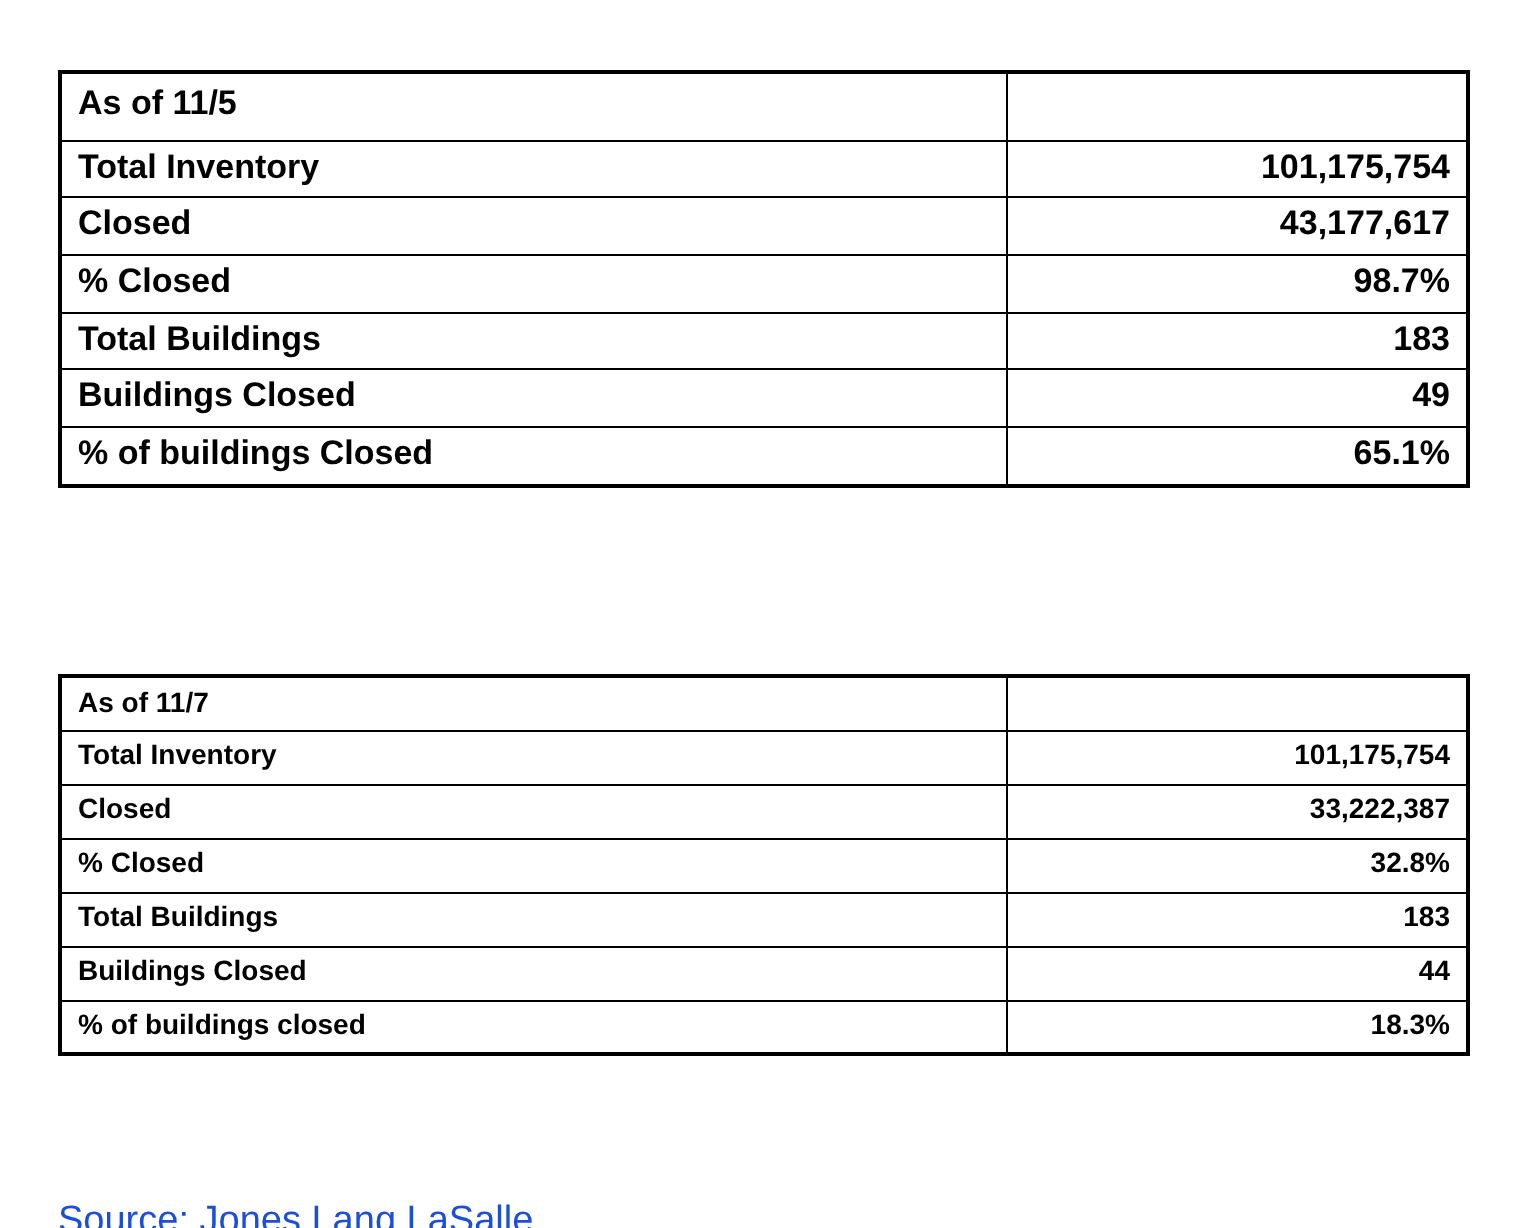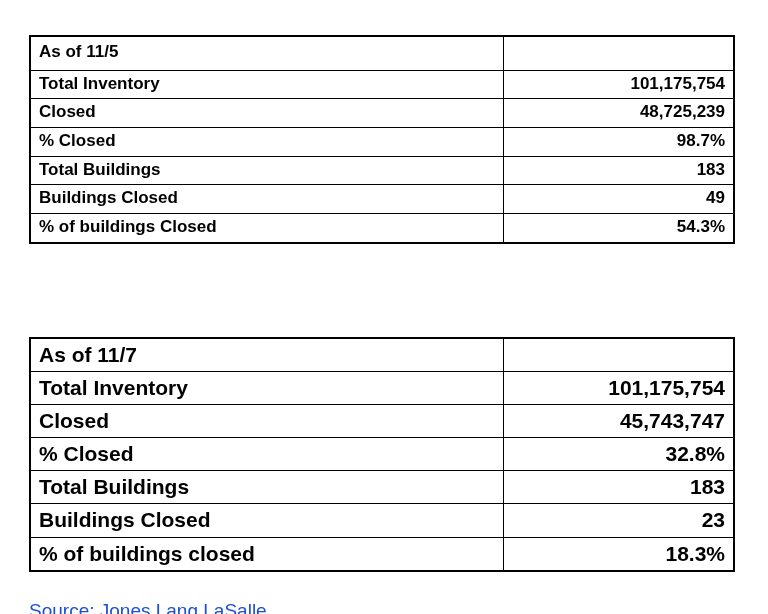--- a/index.html
+++ b/index.html
@@ -24,21 +24,21 @@
   }
   table.stat-table {
     border-collapse: collapse;
     table-layout: fixed;
     position: absolute;
     border: 2px solid #000000;
   }
   table.stat-table td {
     border: 1px solid #000000;
     font-weight: bold;
-    font-size: 21px;
+    font-size: 14px;
     padding: 4px 8px 5px 8px;
     height: 27px;
     box-sizing: border-box;
     line-height: 1.1;
     white-space: nowrap;
     overflow: hidden;
   }
   td.label-cell {
     text-align: left;
     width: 444px;
@@ -89,66 +89,66 @@
       <tr class="header-row">
         <td class="label-cell">As of 11/5</td>
         <td class="value-cell"></td>
       </tr>
       <tr>
         <td class="label-cell">Total Inventory</td>
         <td class="value-cell">101,175,754</td>
       </tr>
       <tr>
         <td class="label-cell">Closed</td>
-        <td class="value-cell">48,725,239</td>
+        <td class="value-cell">43,177,617</td>
       </tr>
       <tr>
         <td class="label-cell">% Closed</td>
         <td class="value-cell">98.7%</td>
       </tr>
       <tr>
         <td class="label-cell">Total Buildings</td>
         <td class="value-cell">183</td>
       </tr>
       <tr>
         <td class="label-cell">Buildings Closed</td>
         <td class="value-cell">49</td>
       </tr>
       <tr>
         <td class="label-cell">% of buildings Closed</td>
-        <td class="value-cell">54.3%</td>
+        <td class="value-cell">65.1%</td>
       </tr>
     </tbody>
   </table>
 
   <table class="stat-table" id="table-2">
     <tbody>
       <tr>
         <td class="label-cell">As of 11/7</td>
         <td class="value-cell"></td>
       </tr>
       <tr>
         <td class="label-cell">Total Inventory</td>
         <td class="value-cell">101,175,754</td>
       </tr>
       <tr>
         <td class="label-cell">Closed</td>
-        <td class="value-cell">45,743,747</td>
+        <td class="value-cell">33,222,387</td>
       </tr>
       <tr>
         <td class="label-cell">% Closed</td>
         <td class="value-cell">32.8%</td>
       </tr>
       <tr>
         <td class="label-cell">Total Buildings</td>
         <td class="value-cell">183</td>
       </tr>
       <tr>
         <td class="label-cell">Buildings Closed</td>
-        <td class="value-cell">23</td>
+        <td class="value-cell">44</td>
       </tr>
       <tr>
         <td class="label-cell">% of buildings closed</td>
         <td class="value-cell">18.3%</td>
       </tr>
     </tbody>
   </table>
 
   <div class="source-line">Source: Jones Lang LaSalle</div>
 

